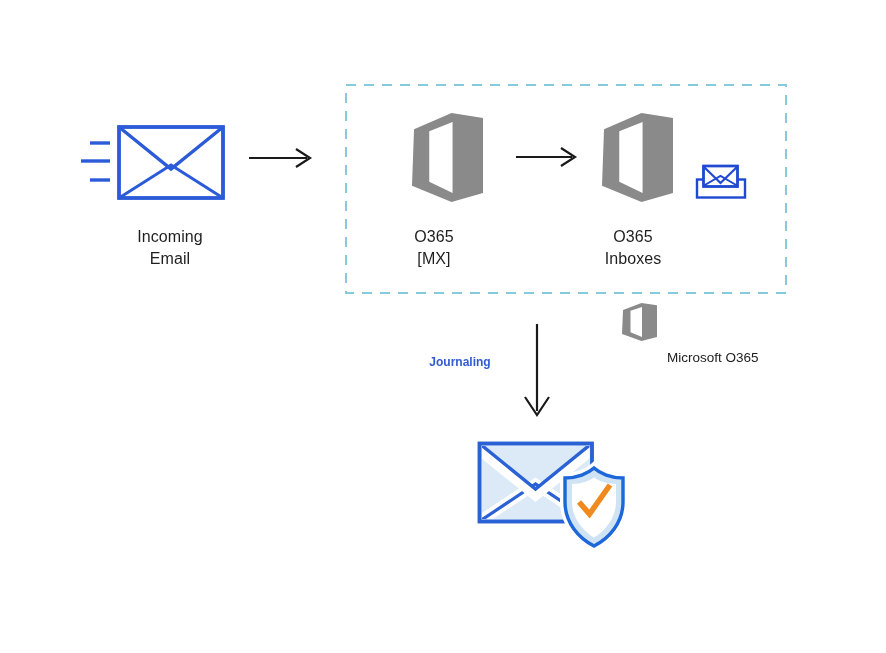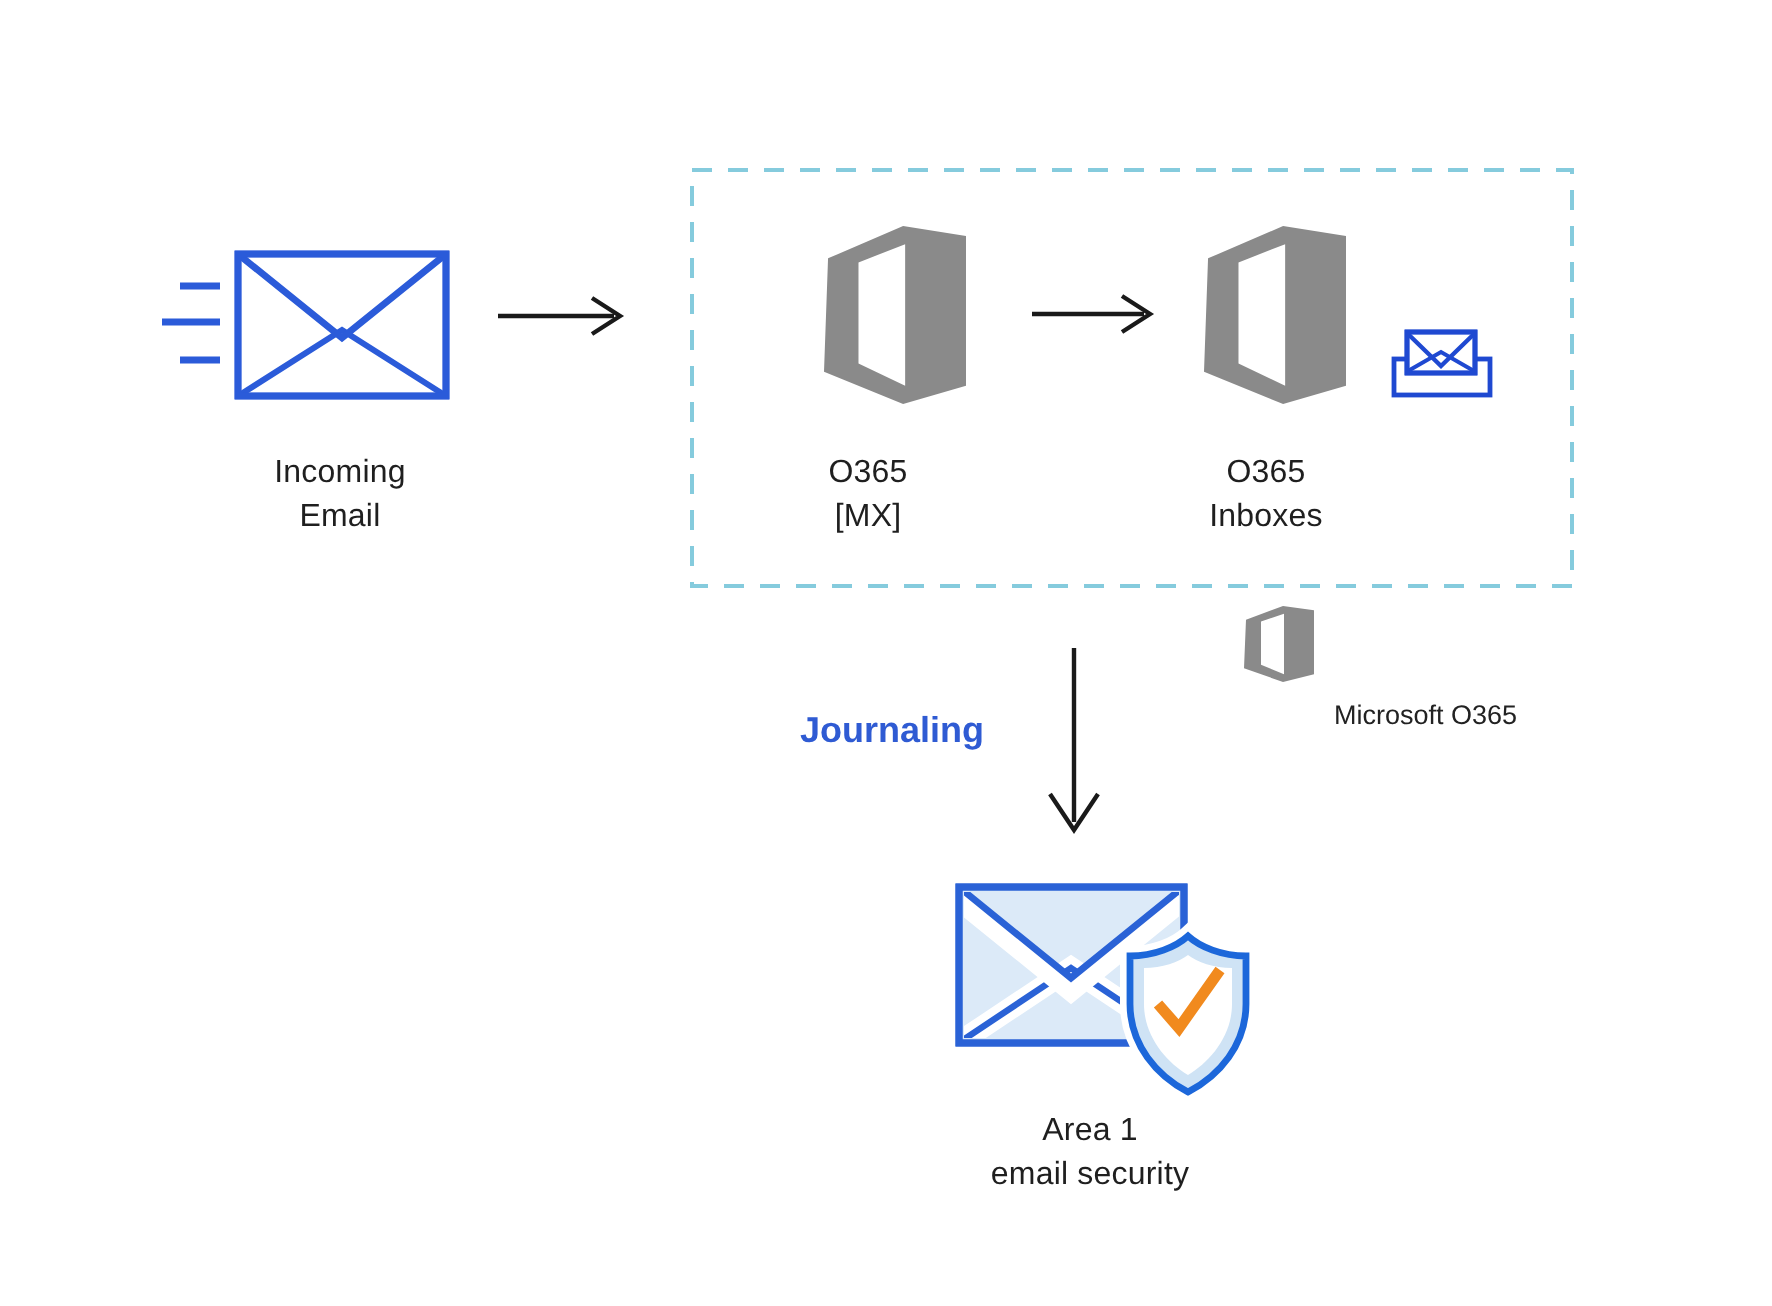--- a/index.html
+++ b/index.html
@@ -17,23 +17,23 @@
     text-align:center;
     white-space:pre-line;
     color:var(--text_color,#1f1f1f);
     font-size:16px;
     line-height:22px;
     letter-spacing:0.1px;
   }
   .journal-lbl{
     position:absolute;
     color:var(--journaling_blue,#2f5bd3);
-    font-size:18px;
+    font-size:12px;
     font-weight:600;
-    text-align:left;
+    text-align:center;
     white-space:nowrap;
   }
   .legend-lbl{
     position:absolute;
     color:#222;
     font-size:13.5px;
     white-space:nowrap;
     margin-top:36px;
   }
   svg{display:block;overflow:visible;}
@@ -132,16 +132,14 @@
 
     <path d="M118,28 C124,33.5 135,38 147,38 L147,62 C147,82.5 133.5,98 118,106
              C102.5,98 89,82.5 89,62 L89,38 C101,38 112,33.5 118,28 Z" fill="#ffffff" stroke="#ffffff" stroke-width="10"></path>
     <path d="M118,28 C124,33.5 135,38 147,38 L147,62 C147,82.5 133.5,98 118,106
              C102.5,98 89,82.5 89,62 L89,38 C101,38 112,33.5 118,28 Z" fill="var(--shield_fill)" stroke="var(--shield_blue)" stroke-width="3.4"></path>
     <path d="M118,37.5 C122.5,41 131,44 140,44 L140,62 C140,78 129,91 118,97.5
              C107,91 96,78 96,62 L96,44 C105,44 113.5,41 118,37.5 Z" fill="#ffffff"></path>
     <polyline points="103,62 113.5,74 134,45" fill="none" stroke="var(--check_orange)" stroke-width="5.5" stroke-linecap="butt" stroke-linejoin="miter"></polyline>
   </svg>
 
-  <div class="lbl" style="left:465px;top:555px;width:160px;">Area 1
-email security</div>
 
 </div>
 
 </body></html>

